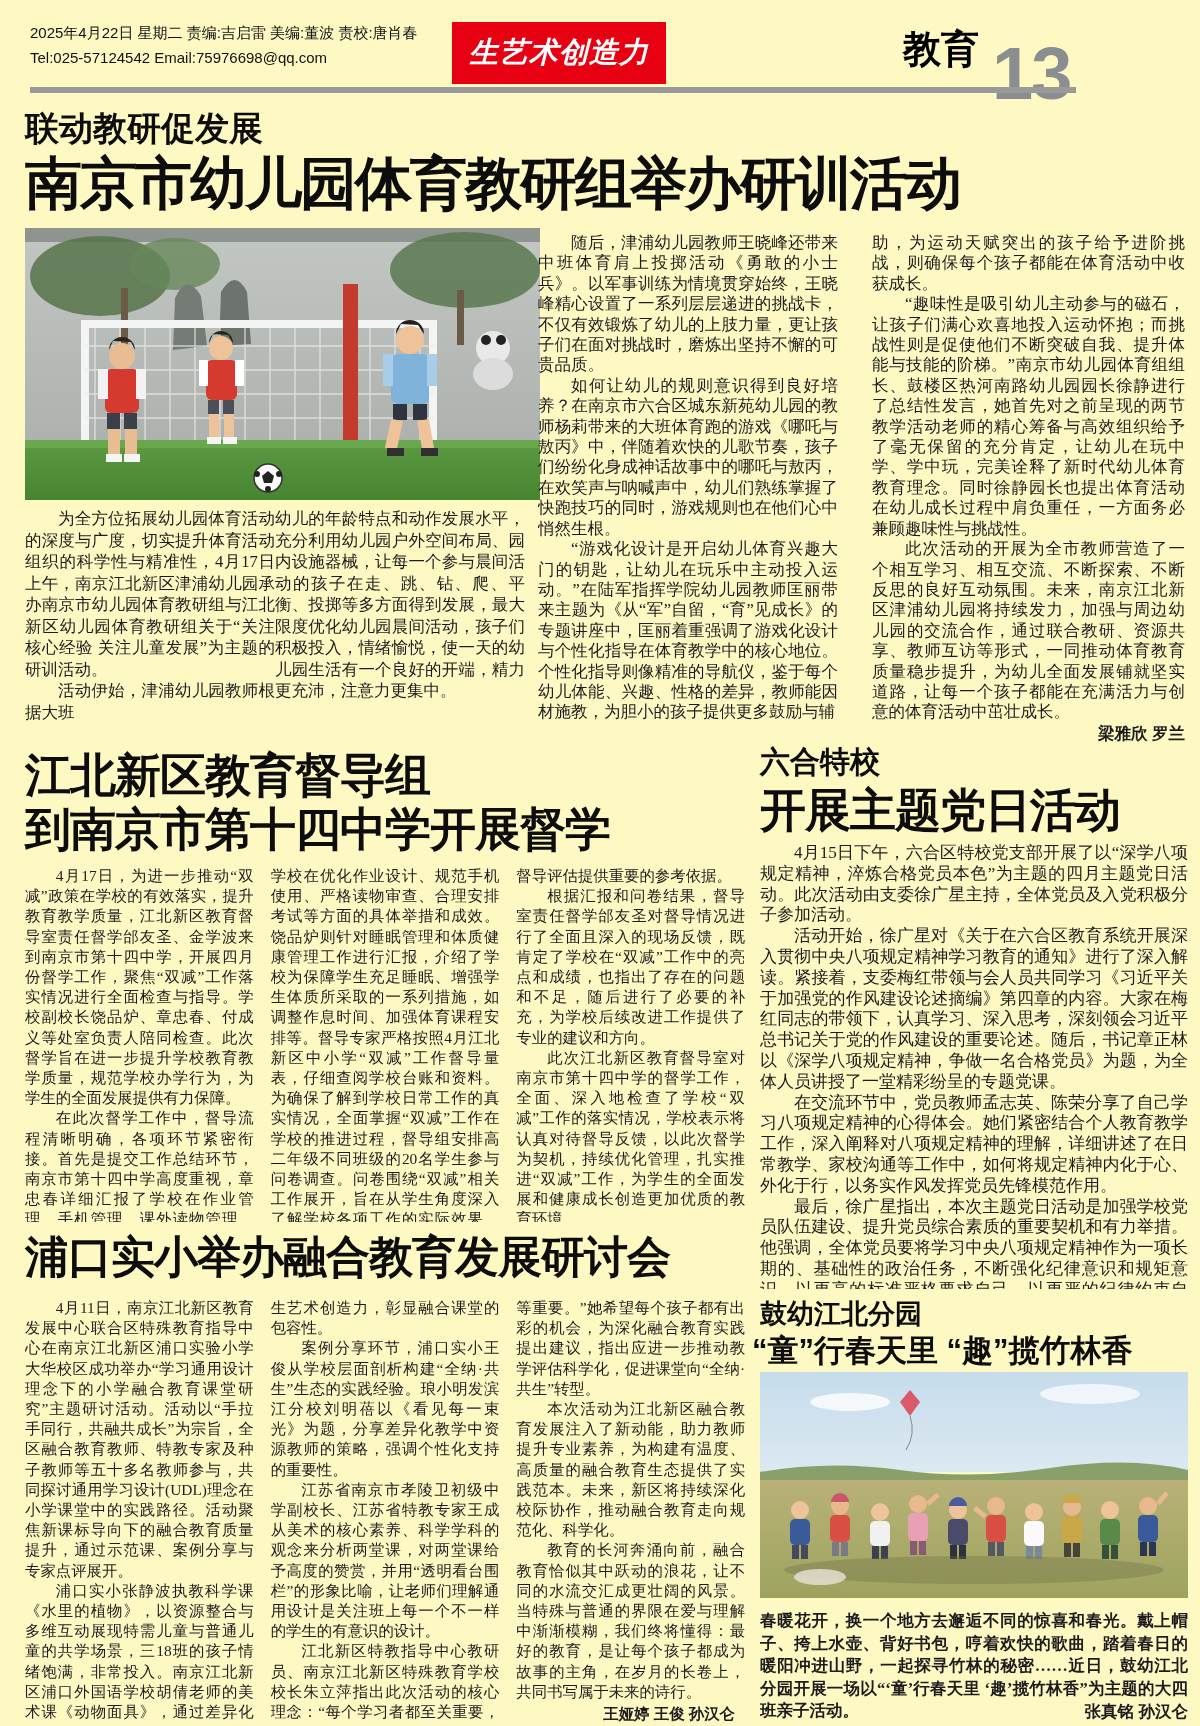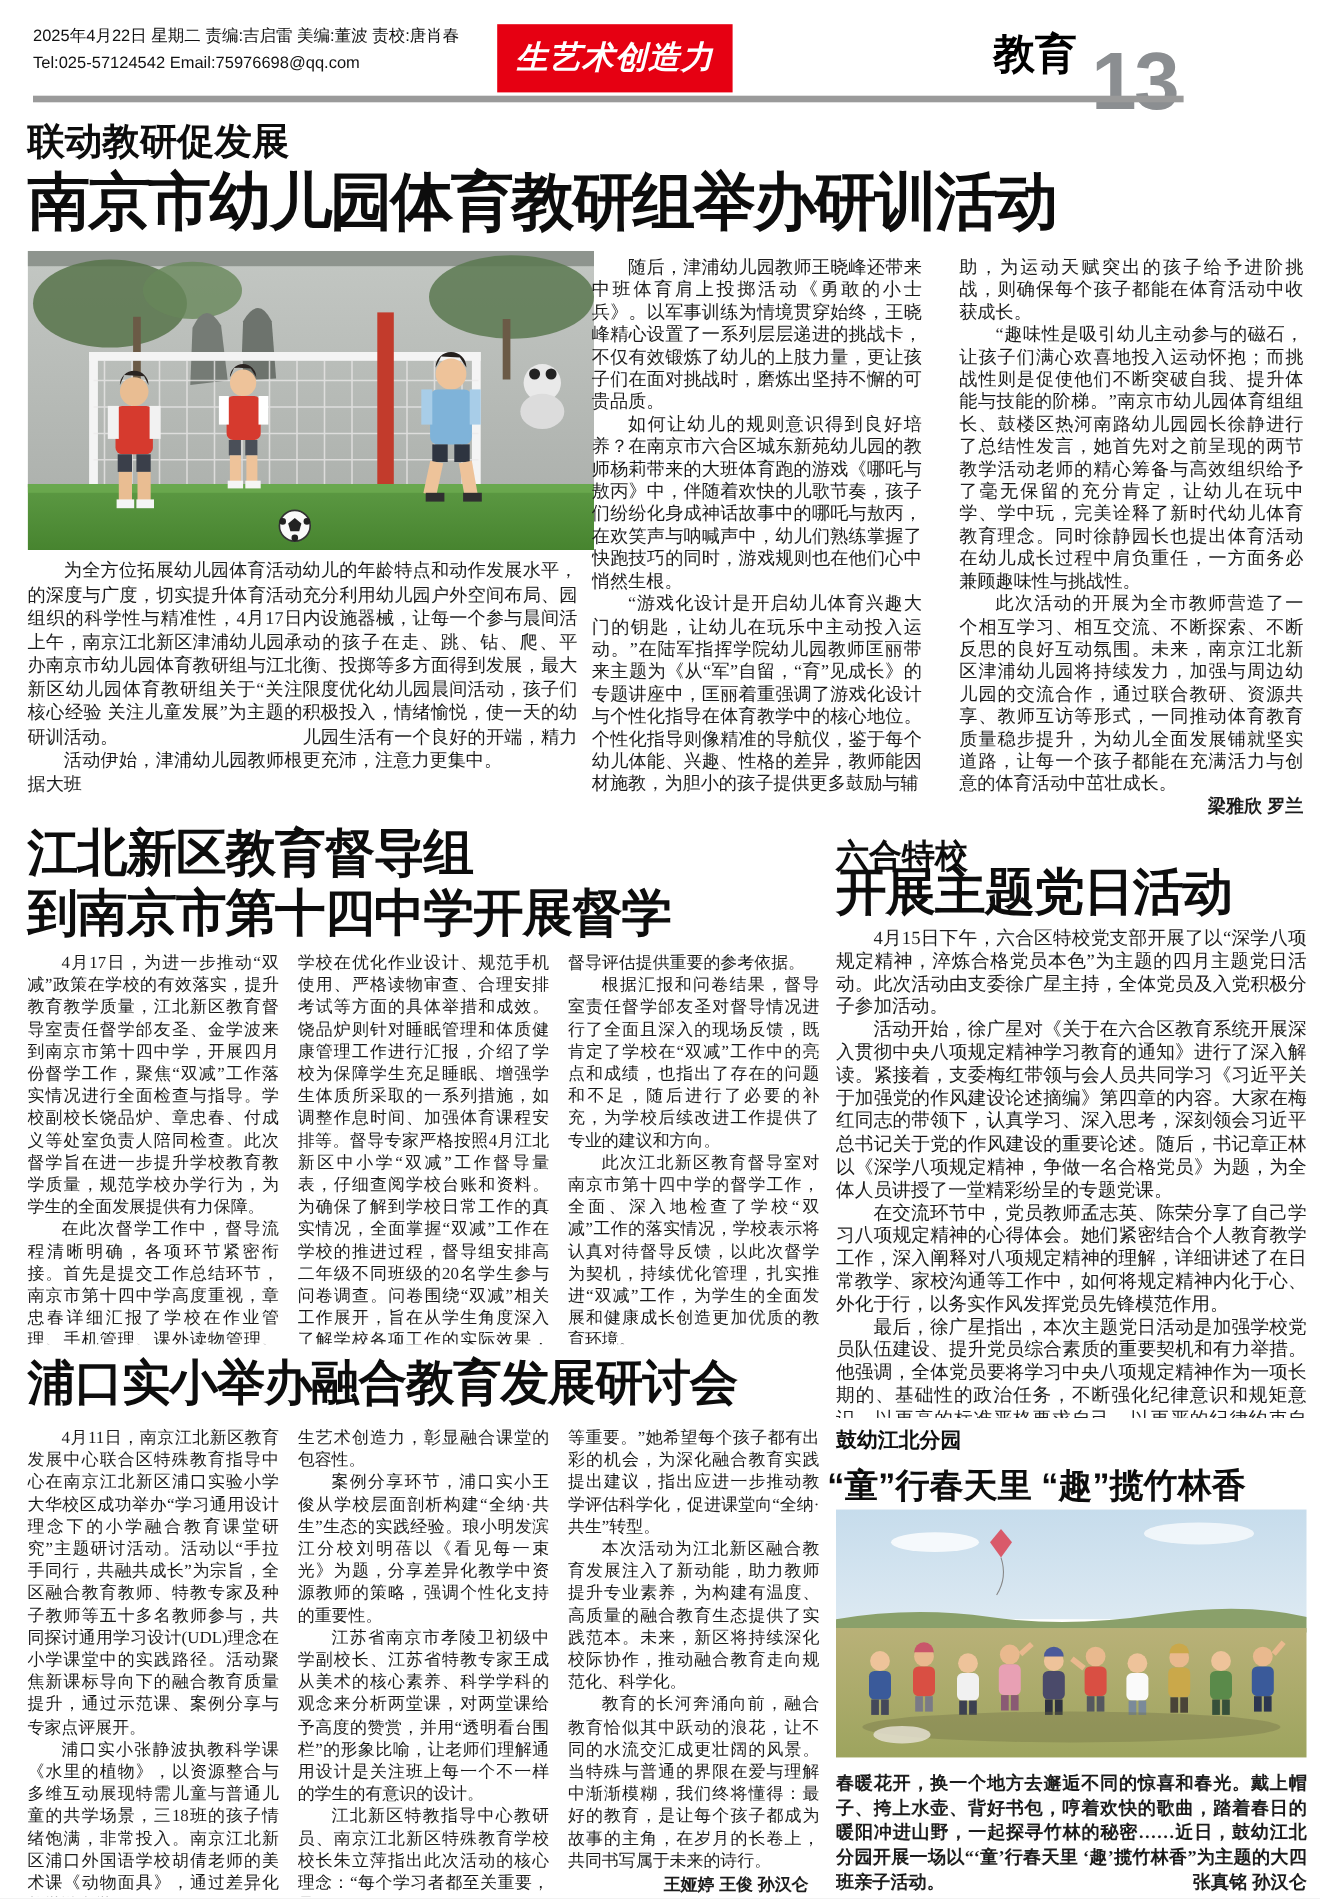--- a/index.html
+++ b/index.html
@@ -1,39 +1,39 @@
 <!DOCTYPE html>
 <html><head>
 <meta charset="utf-8">
 <style>
   html,body{margin:0;padding:0;background:#e8e8e8;}
-  .page{position:relative;width:1200px;height:1726px;background:#ffffff;margin:0 auto;
+  .page{position:relative;width:1200px;height:1726px;background:#fef9c3;margin:0 auto;
         overflow:hidden;font-family:"Liberation Serif",serif;color:#1c1c1c;}
   
   .hdr-left{position:absolute;left:30px;top:20px;font-family:"Liberation Sans",sans-serif;
             font-size:15px;line-height:25px;color:#111;}
   .masthead{position:absolute;left:452px;top:22px;width:214px;height:62px;background:#e60012;
             color:#fff;display:flex;align-items:center;justify-content:center;
             font-family:"Liberation Sans",sans-serif;font-weight:bold;font-style:italic;
             font-size:29px;letter-spacing:1px;}
   .hdr-section{position:absolute;left:903px;top:24px;font-family:"Liberation Sans",sans-serif;
             font-size:38px;font-weight:900;color:#000;}
   .hdr-pagenum{position:absolute;left:992px;top:2px;font-family:"Liberation Sans",sans-serif;
             font-size:74px;font-weight:bold;color:#8b8e91;letter-spacing:-2px;margin-top:29px;}
   .hdr-rule{position:absolute;left:30px;top:87px;width:1046px;height:6px;background:#9a9a9a;}
   
   .kicker{font-family:"Liberation Sans",sans-serif;font-weight:900;color:#0d0d0d;}
   .headline{font-family:"Liberation Sans",sans-serif;font-weight:900;color:#0d0d0d;}
   .a1-kicker{position:absolute;left:25px;top:106px;font-size:34px;}
   .a1-headline{position:absolute;left:25px;top:146px;font-size:57px;letter-spacing:-2px;white-space:nowrap;}
   .a2-headline{position:absolute;left:25px;top:748px;font-size:46px;line-height:54px;letter-spacing:-1px;}
-  .a3-kicker{position:absolute;left:760px;top:742px;font-size:30px;margin-top:16px;}
+  .a3-kicker{position:absolute;left:760px;top:742px;font-size:30px;}
   .a3-headline{position:absolute;left:760px;top:780px;font-size:46px;letter-spacing:-1px;}
   .a4-headline{position:absolute;left:25px;top:1228px;font-size:44px;letter-spacing:-1px;white-space:nowrap;}
-  .a5-kicker{position:absolute;left:760px;top:1296px;font-size:19px;}
+  .a5-kicker{position:absolute;left:760px;top:1296px;font-size:27px;}
   .a5-headline{position:absolute;left:752px;top:1330px;font-size:31px;}
   
   .ncol p{margin:0;text-indent:2em;text-align:justify;}
   .ncol p.cont{text-indent:0;}
   .a1-under{position:absolute;left:25px;top:508px;width:515px;height:232px;display:flex;overflow:hidden;}
   .a1-under .ncol{width:250px;font-size:16.5px;line-height:21.5px;overflow:hidden;}
   .a1-colc{position:absolute;left:538px;top:233px;width:300px;height:510px;
            font-size:16.5px;line-height:20.4px;overflow:hidden;}
   .a1-cold{position:absolute;left:872px;top:233px;width:313px;height:510px;
            font-size:16.5px;line-height:20.4px;overflow:hidden;}

